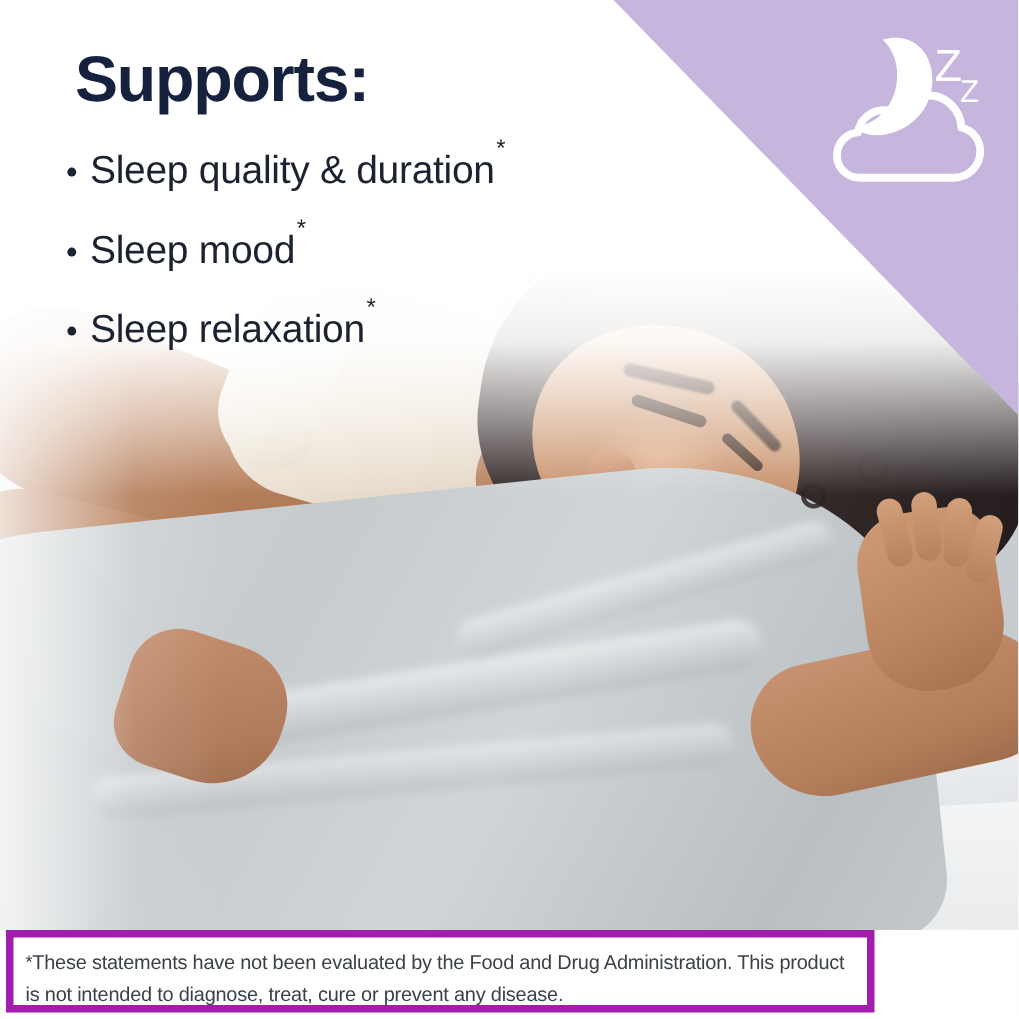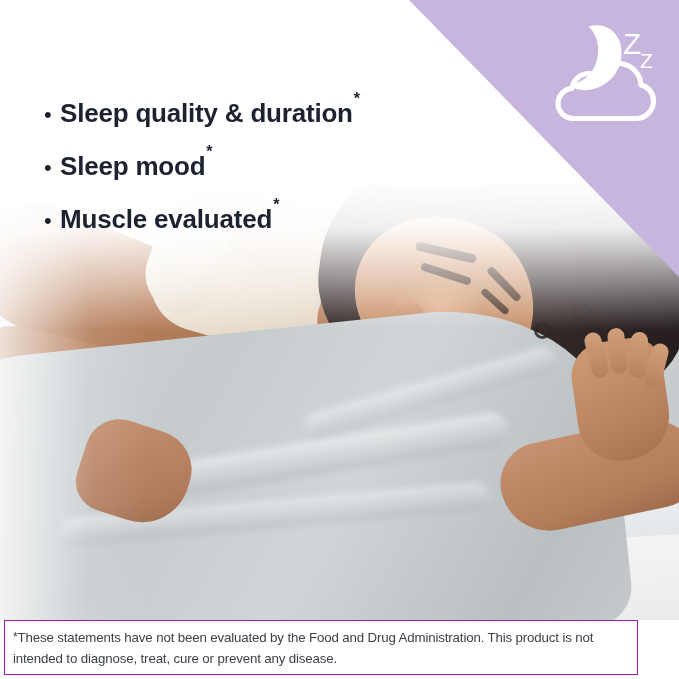--- a/index.html
+++ b/index.html
@@ -250,42 +250,42 @@
     margin-bottom:22px;
     color:#1c2230;
   }
   .bullet .dot {
     width:16px; flex:0 0 16px;
     font-size:22px; line-height:1;
     color:#1c2230;
   }
   .bullet .txt {
     font-size:26px;
-    font-weight:700;
+    font-weight:400;
     letter-spacing:-0.2px;
     white-space:nowrap;
   }
   .bullet .star {
     font-size:16px;
     vertical-align:super;
     position:relative; top:-8px;
     margin-left:1px;
   }
 
   
   #sleep-icon {
     position:absolute; left:551px; top:18px;
     width:112px; height:112px;
   }
 
   
   #disclaimer {
     position:absolute; left:4px; top:620px;
-    width:634px; height:55px;
-    border:1px solid #a21caf;
+    width:579px; height:55px;
+    border:5px solid #a21caf;
     background:#ffffff;
     padding:7px 10px 0 8px;
   }
   #disclaimer .dtxt {
     font-size:13.3px;
     line-height:1.55;
     color:#3c4148;
     font-weight:400;
     letter-spacing:-0.15px;
   }
@@ -360,36 +360,37 @@
   <svg id="sleep-icon" viewBox="0 0 112 112">
 
     <path fill="#ffffff" d="M37.5 8.5 C58 2.5 72 18 70.5 38 C69.2 55 57 68 40 71.5 C31 73.5 22.5 71 18.5 66.5 C27 66 35.5 61 41 53 C48 42.5 49 28 44 17.5 C42.4 14 40.2 10.9 37.5 8.5 Z"></path>
 
     <path fill="none" stroke="#ffffff" stroke-width="5.2" stroke-linejoin="round" stroke-linecap="round" d="M22.5 100.5 C13.5 100.5 7 94 7 85.5 C7 77.5 13 71 21 70.3 C22.2 62 29.4 55.5 38 55.5 C41.6 55.5 44.9 56.6 47.6 58.5 C51 50.8 58.7 45.5 67.6 45.5 C79.6 45.5 89.4 55 89.9 67 C97.2 68.6 102.5 75 102.5 82.8 C102.5 92.6 94.6 100.5 84.8 100.5 Z"></path>
 
     <text x="72" y="36" fill="#ffffff" font-family="'Liberation Sans', sans-serif" font-size="30" font-weight="400">Z</text>
     <text x="89" y="50" fill="#ffffff" font-family="'Liberation Sans', sans-serif" font-size="21" font-weight="400">Z</text>
   </svg>
 
+  <div id="headline" style="color: rgb(22, 33, 62);">Supports:</div>
 
   <div id="bullets">
 
     <div class="bullet">
       <span class="dot">•</span>
       <span class="txt"><span>Sleep quality &amp; duration</span><span class="star">*</span></span>
     </div>
 
     <div class="bullet">
       <span class="dot">•</span>
       <span class="txt"><span>Sleep mood</span><span class="star">*</span></span>
     </div>
 
     <div class="bullet">
       <span class="dot">•</span>
-      <span class="txt"><span>Muscle evaluated</span><span class="star">*</span></span>
+      <span class="txt"><span>Sleep relaxation</span><span class="star">*</span></span>
     </div>
 
   </div>
 
   <div id="disclaimer">
     <div class="dtxt"><span class="dstar">*</span><span>These statements have not been evaluated by the Food and Drug Administration. This product is not intended to diagnose, treat, cure or prevent any disease.</span></div>
   </div>
 
 </div>
 

